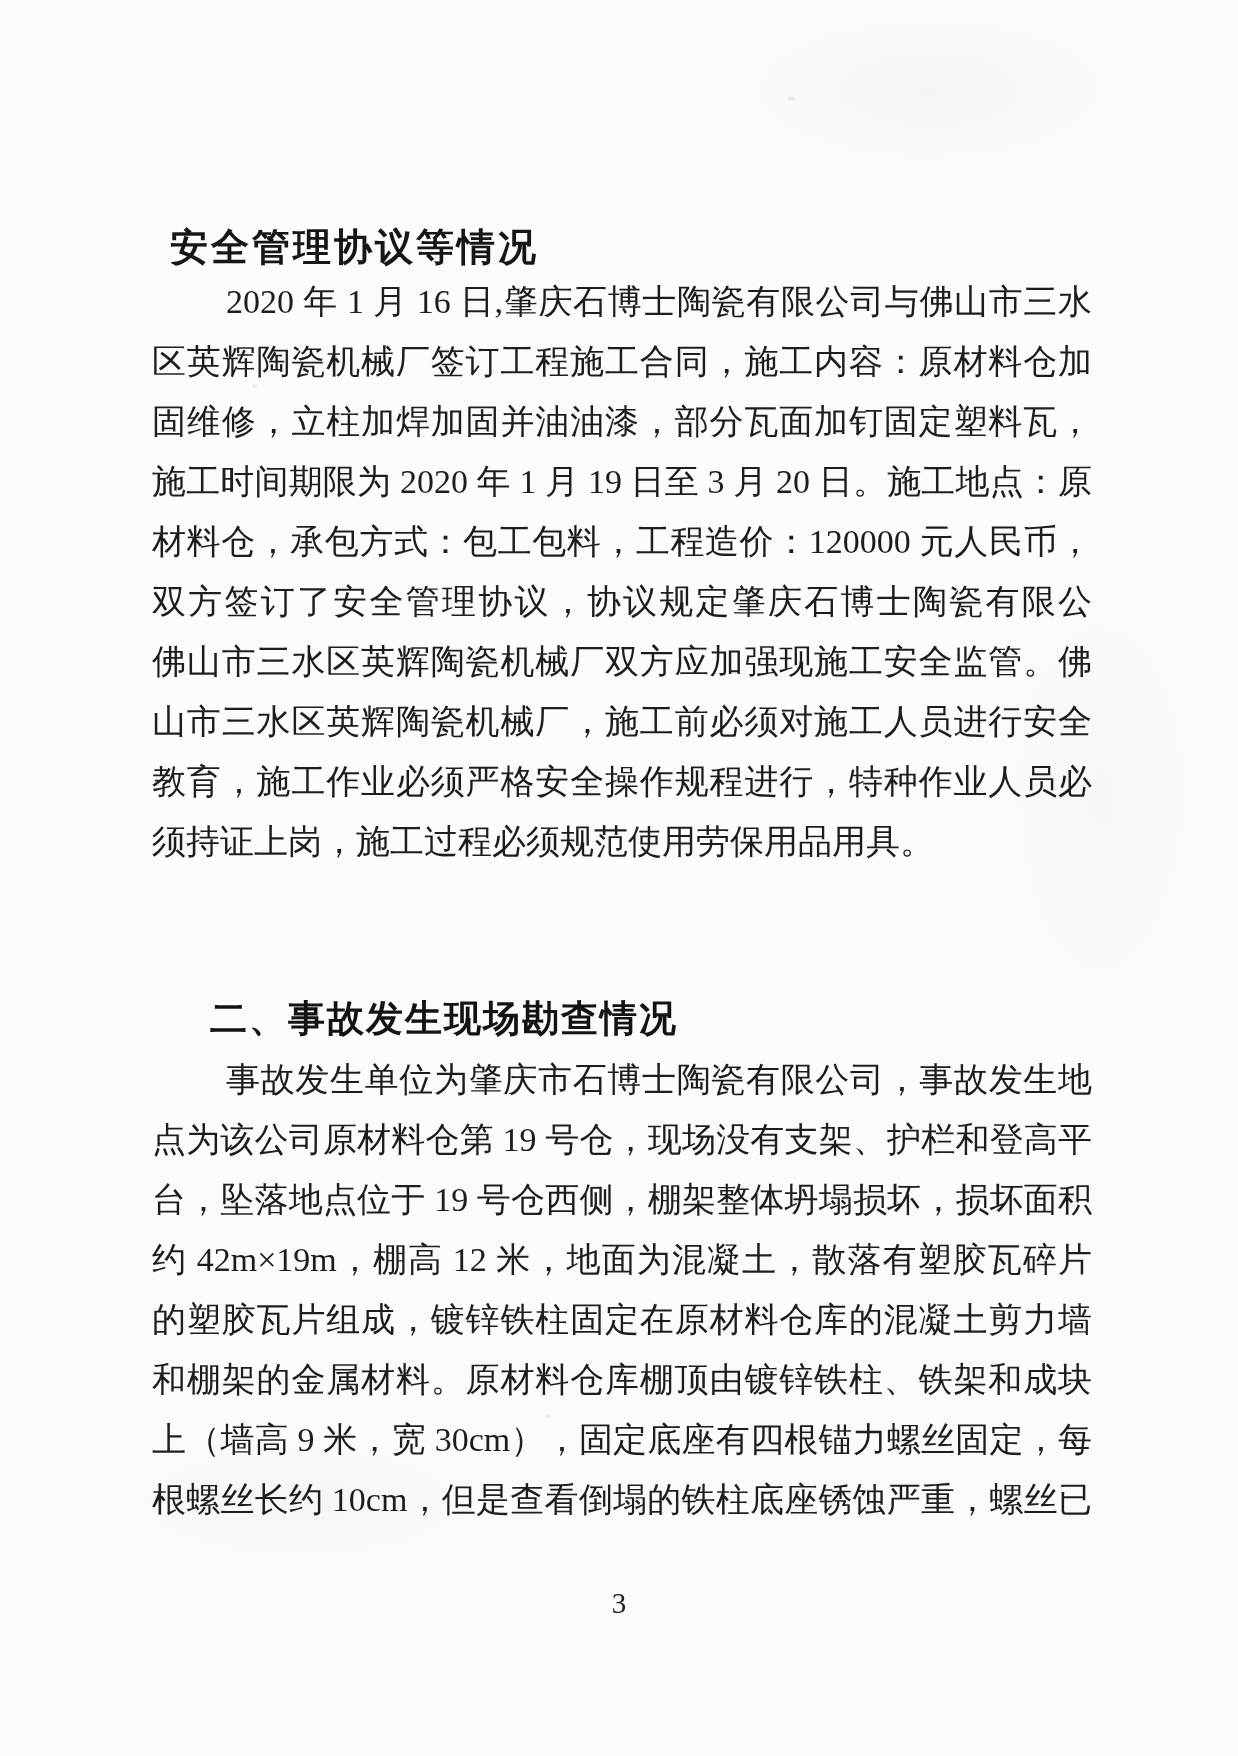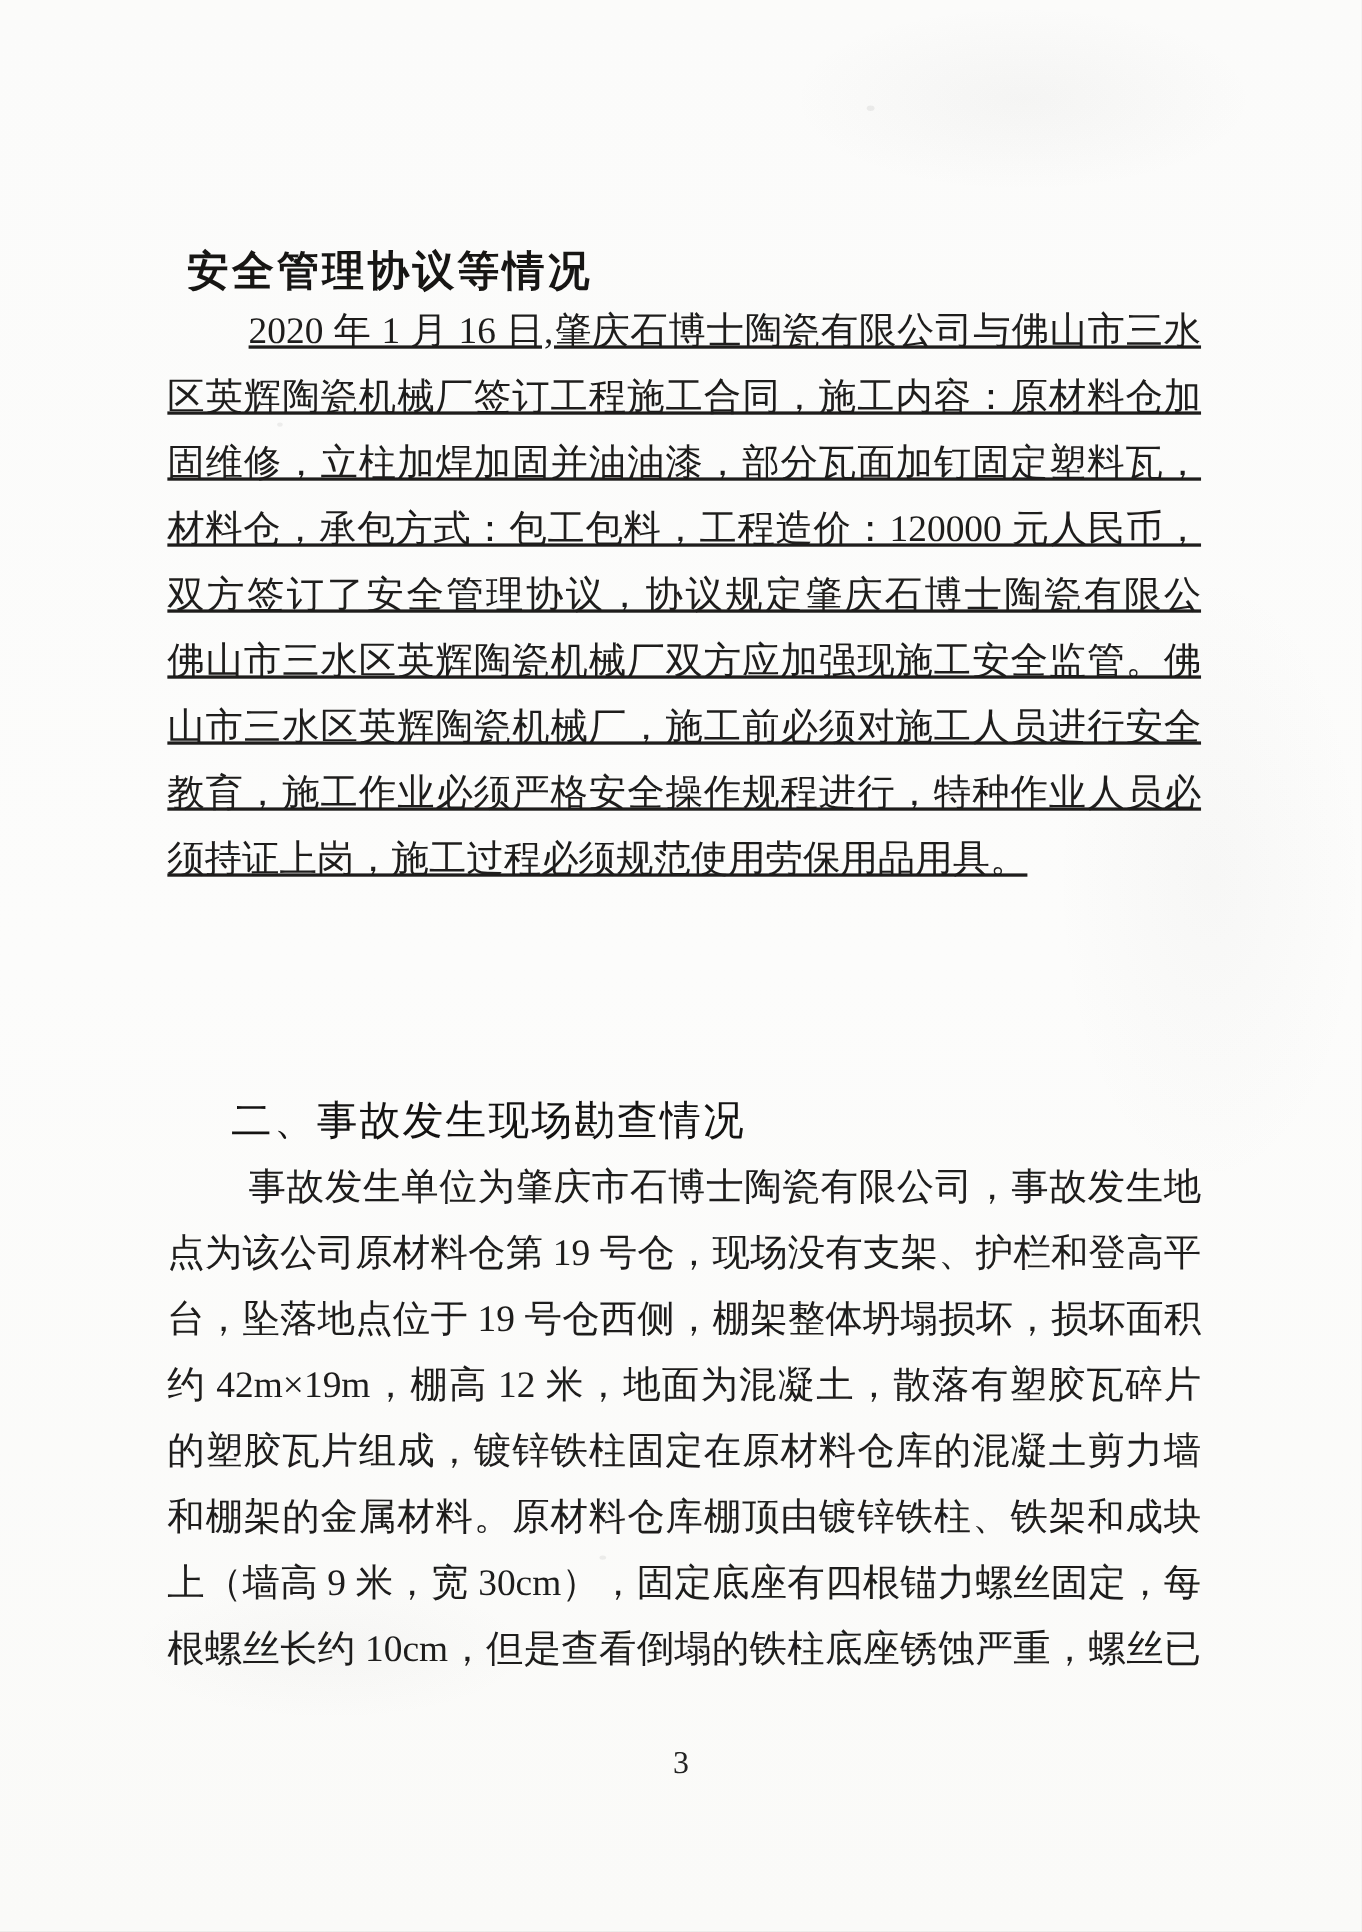--- a/index.html
+++ b/index.html
@@ -31,21 +31,21 @@
     font-weight: bold;
     letter-spacing: 3px;
     color: #171614;
     margin: 12px;
   }
   .para {
     position: absolute;
     left: 152px;
     width: 940px;
   }
-  .para-1 { top: 272px; text-decoration: underline; }
+  .para-1 { top: 272px; }
   .para-2 { top: 1050px; }
   .line {
     height: 60px;
     line-height: 60px;
     font-size: 34px;
     text-align: justify;
     text-align-last: justify;
     overflow: hidden;
     white-space: normal;
   }
@@ -56,21 +56,21 @@
   }
   .h2-head {
     position: absolute;
     left: 152px;
     top: 996px;
     width: 940px;
     margin: 0;
     text-indent: 58px;
     font-size: 37px;
     line-height: 46px;
-    font-weight: normal;
+    font-weight: bold;
     letter-spacing: 2px;
     color: #141312;
     font-family: "Liberation Sans", "DejaVu Sans", sans-serif;
   }
   .page-number {
     position: absolute;
     left: 0;
     top: 1586px;
     width: 1238px;
     text-align: center;
@@ -95,20 +95,21 @@
   <span class="speck speck-a"></span>
   <span class="speck speck-b"></span>
   <span class="speck speck-c"></span>
 
   <h3 class="h1-cont">安全管理协议等情况</h3>
 
   <div class="para para-1">
     <div class="line indent">2020 年 1 月 16 日,肇庆石博士陶瓷有限公司与佛山市三水</div>
     <div class="line">区英辉陶瓷机械厂签订工程施工合同，施工内容：原材料仓加</div>
     <div class="line">固维修，立柱加焊加固并油油漆，部分瓦面加钉固定塑料瓦，</div>
+    <div class="line">施工时间期限为 2020 年 1 月 19 日至 3 月 20 日。施工地点：原</div>
     <div class="line">材料仓，承包方式：包工包料，工程造价：120000 元人民币，</div>
     <div class="line">双方签订了安全管理协议，协议规定肇庆石博士陶瓷有限公司、</div>
     <div class="line">佛山市三水区英辉陶瓷机械厂双方应加强现施工安全监管。佛</div>
     <div class="line">山市三水区英辉陶瓷机械厂，施工前必须对施工人员进行安全</div>
     <div class="line">教育，施工作业必须严格安全操作规程进行，特种作业人员必</div>
     <div class="line short">须持证上岗，施工过程必须规范使用劳保用品用具。</div>
   </div>
 
   <h3 class="h2-head">二、事故发生现场勘查情况</h3>
 

